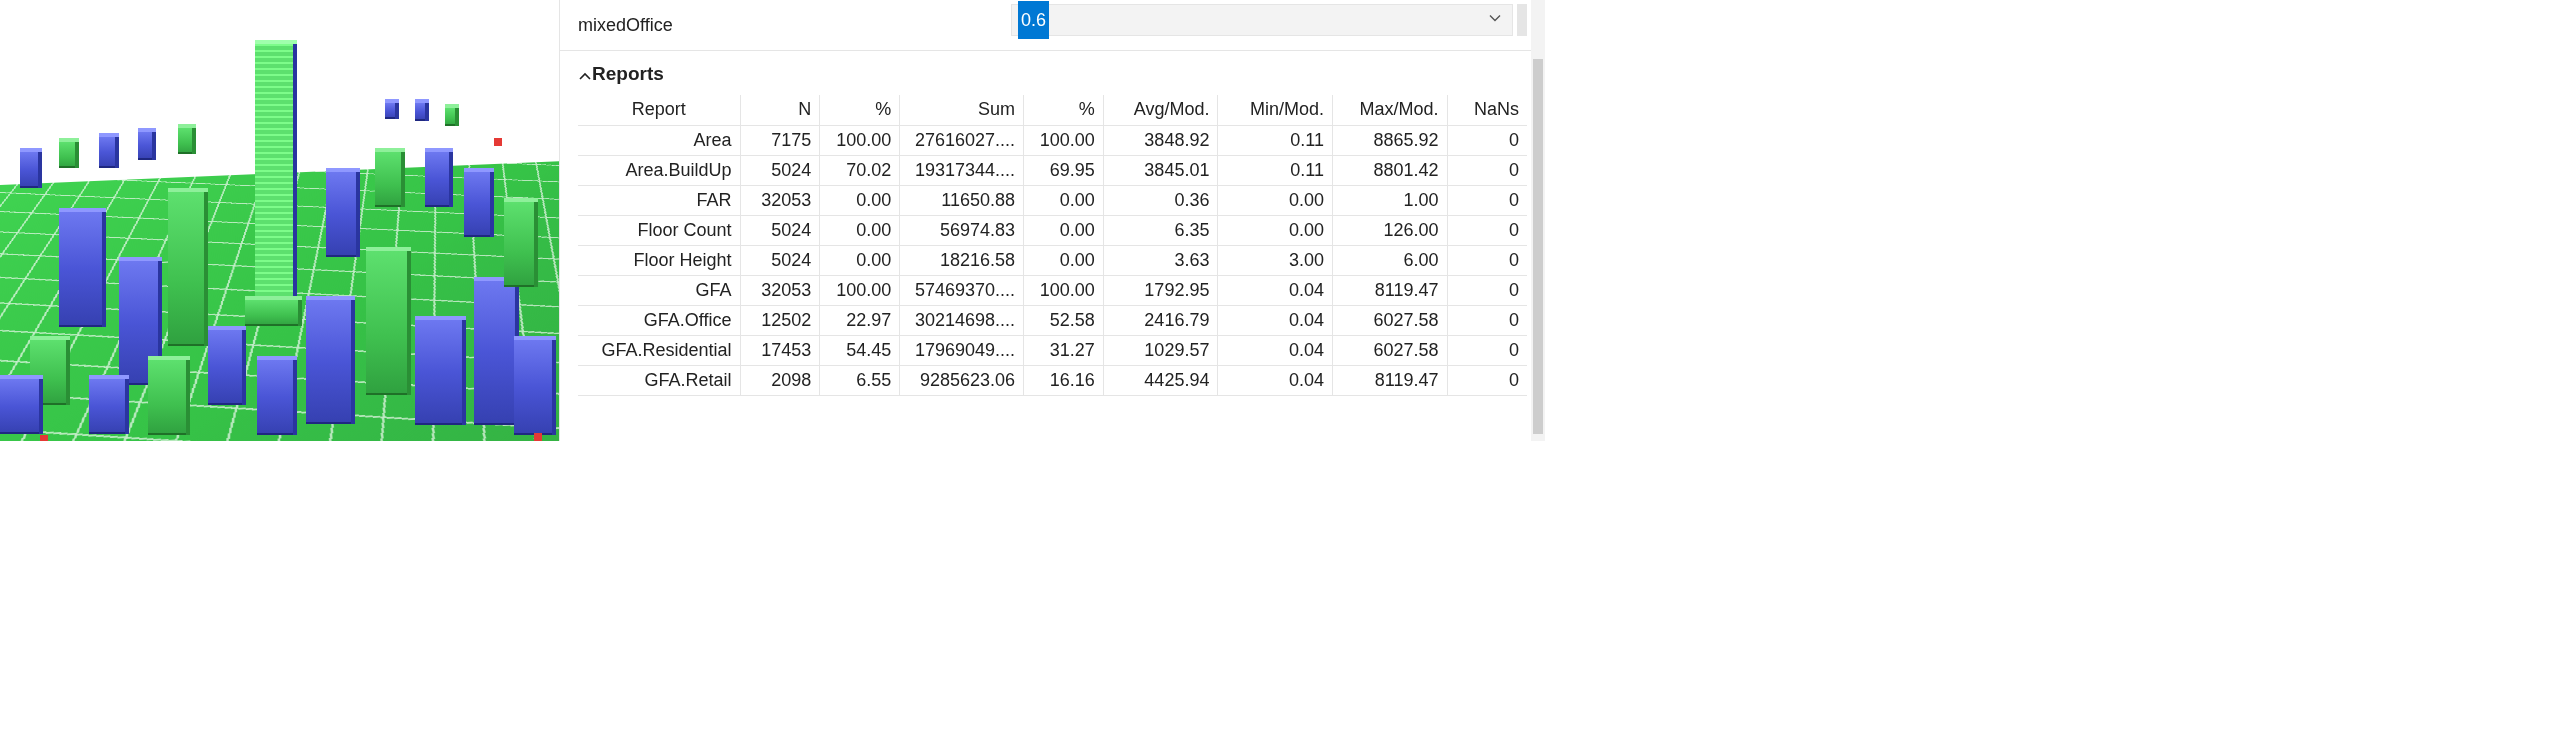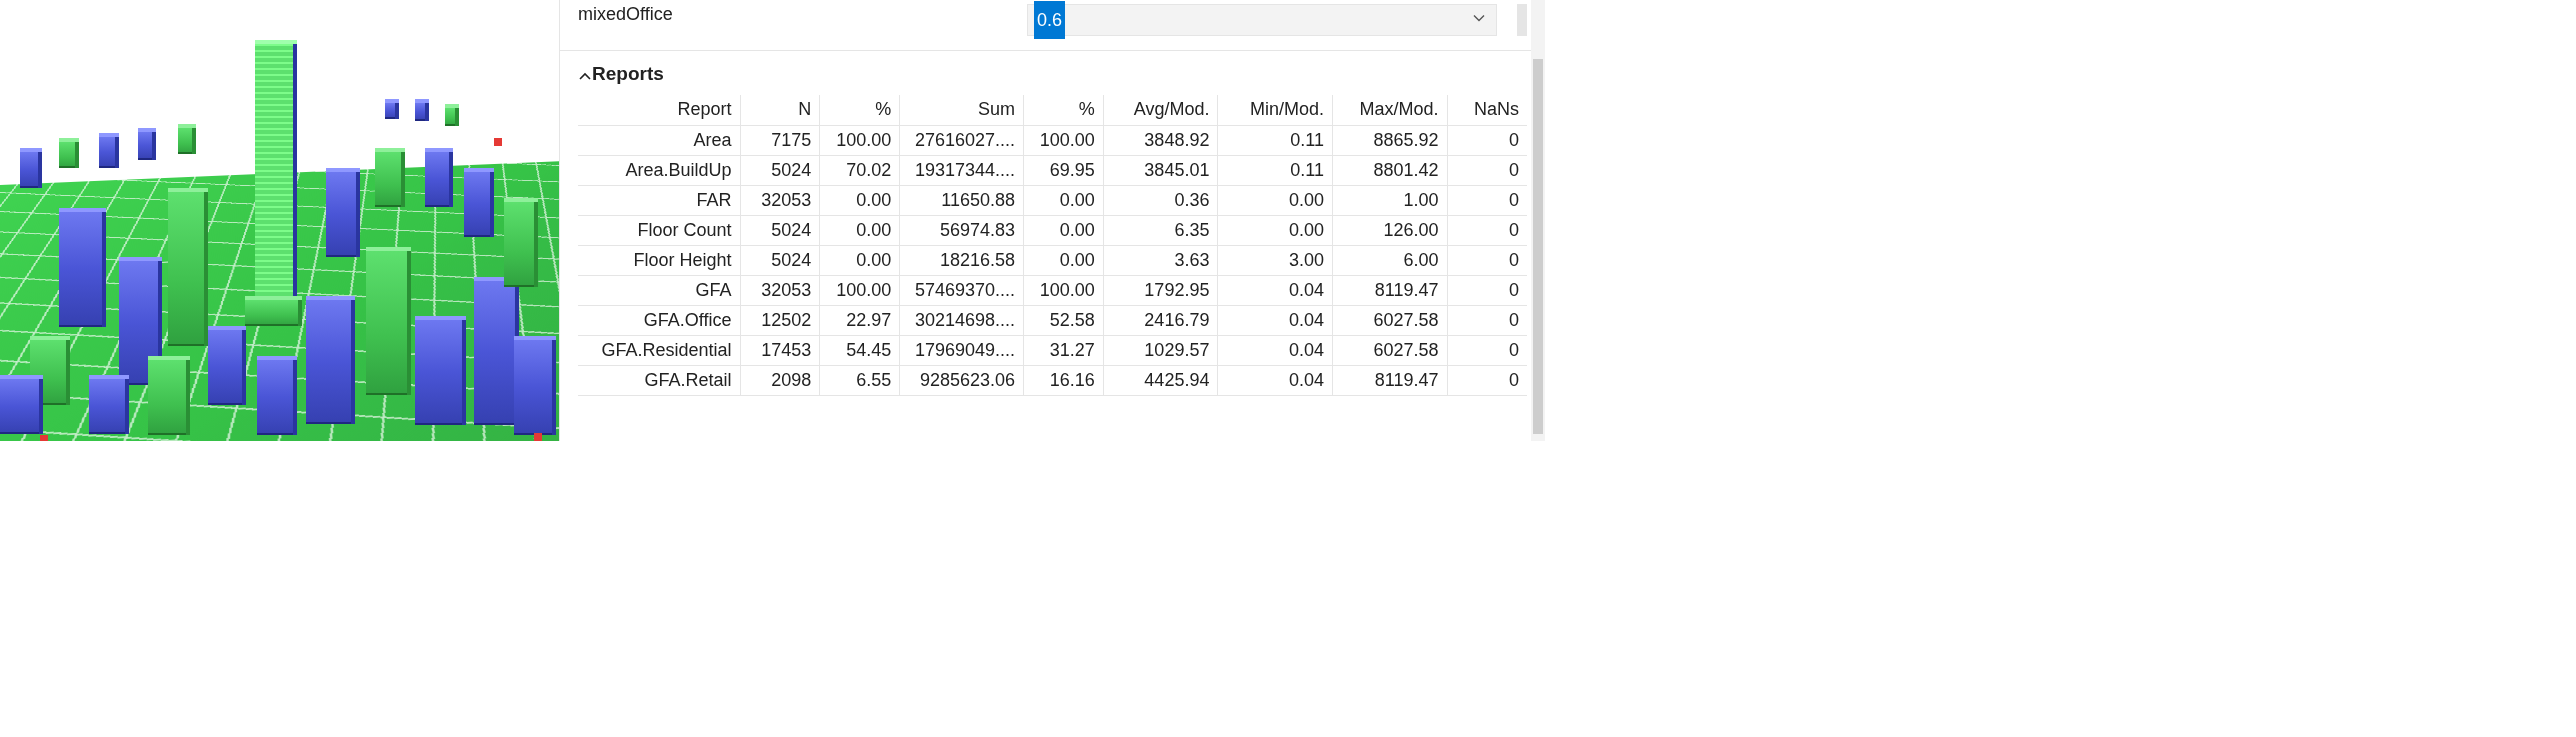--- a/index.html
+++ b/index.html
@@ -3,36 +3,36 @@
   <meta charset="utf-8">
   <style>
     * { box-sizing: border-box; margin: 0; padding: 0; font-family: "Segoe UI", Arial, sans-serif; }
     body { background: #fff; display: flex; height: 441px; width: 1545px; overflow: hidden; }
 
     .left-pane { width: 559px; height: 100%; position: relative; overflow: hidden; background: #fff; }
     .viewport-3d { position: absolute; inset: 0; }
 
     .right-pane { flex: 1; display: flex; flex-direction: column; padding: 0; border-left: 1px solid #e5e5e5; position: relative; }
 
-    .attr-row { display: flex; align-items: flex-start; padding: 4px 18px 8px 18px; gap: 20px; }
+    .attr-row { display: flex; align-items: flex-end; padding: 4px 18px 8px 18px; gap: 4px; }
     .attr-label { width: 429px; font-size: 18px; color: #222; }
     .attr-select { flex: 1; position: relative; }
     .attr-select-inner { background: #f3f3f3; border: 1px solid #e5e5e5; height: 32px; display: flex; align-items: center; padding: 0 32px 0 6px; font-size: 18px; position: relative; }
     .attr-select-inner .val { background: #0078d4; color: #fff; padding: 8px 3px; line-height: 22px; }
     .attr-select-inner .chev { position: absolute; right: 10px; top: 50%; transform: translateY(-50%); }
     .slider-stub { width: 10px; height: 32px; background: #e5e5e5; }
 
     .section { padding: 6px 18px 0 18px; border-top: 1px solid #e5e5e5; margin-top: 6px; }
     .section-header { display: flex; align-items: center; font-size: 19px; font-weight: 600; color: #222; padding: 6px 0 10px 0; cursor: pointer; }
     .section-header .chev-up { width: 14px; height: 14px; }
 
     table.reports { width: 100%; border-collapse: collapse; font-size: 18px; color: #222; table-layout: fixed; }
     table.reports th, table.reports td { border: 1px solid #e5e5e5; padding: 4px 8px; height: 30px; white-space: nowrap; overflow: hidden; text-overflow: ellipsis; }
     table.reports th { font-weight: 400; text-align: right; border-top: none; }
-    table.reports th:first-child { text-align: right; border-left: none; }
+    table.reports th:first-child { text-align: center; border-left: none; }
     table.reports th:last-child { border-right: none; }
     table.reports td { text-align: right; }
     table.reports td:first-child { text-align: right; border-left: none; }
     table.reports td:last-child { border-right: none; }
     table.reports col.c-report { width: 140px; }
     table.reports col.c-n      { width: 69px; }
     table.reports col.c-p1     { width: 69px; }
     table.reports col.c-sum    { width: 107px; }
     table.reports col.c-p2     { width: 69px; }
     table.reports col.c-avg    { width: 99px; }

